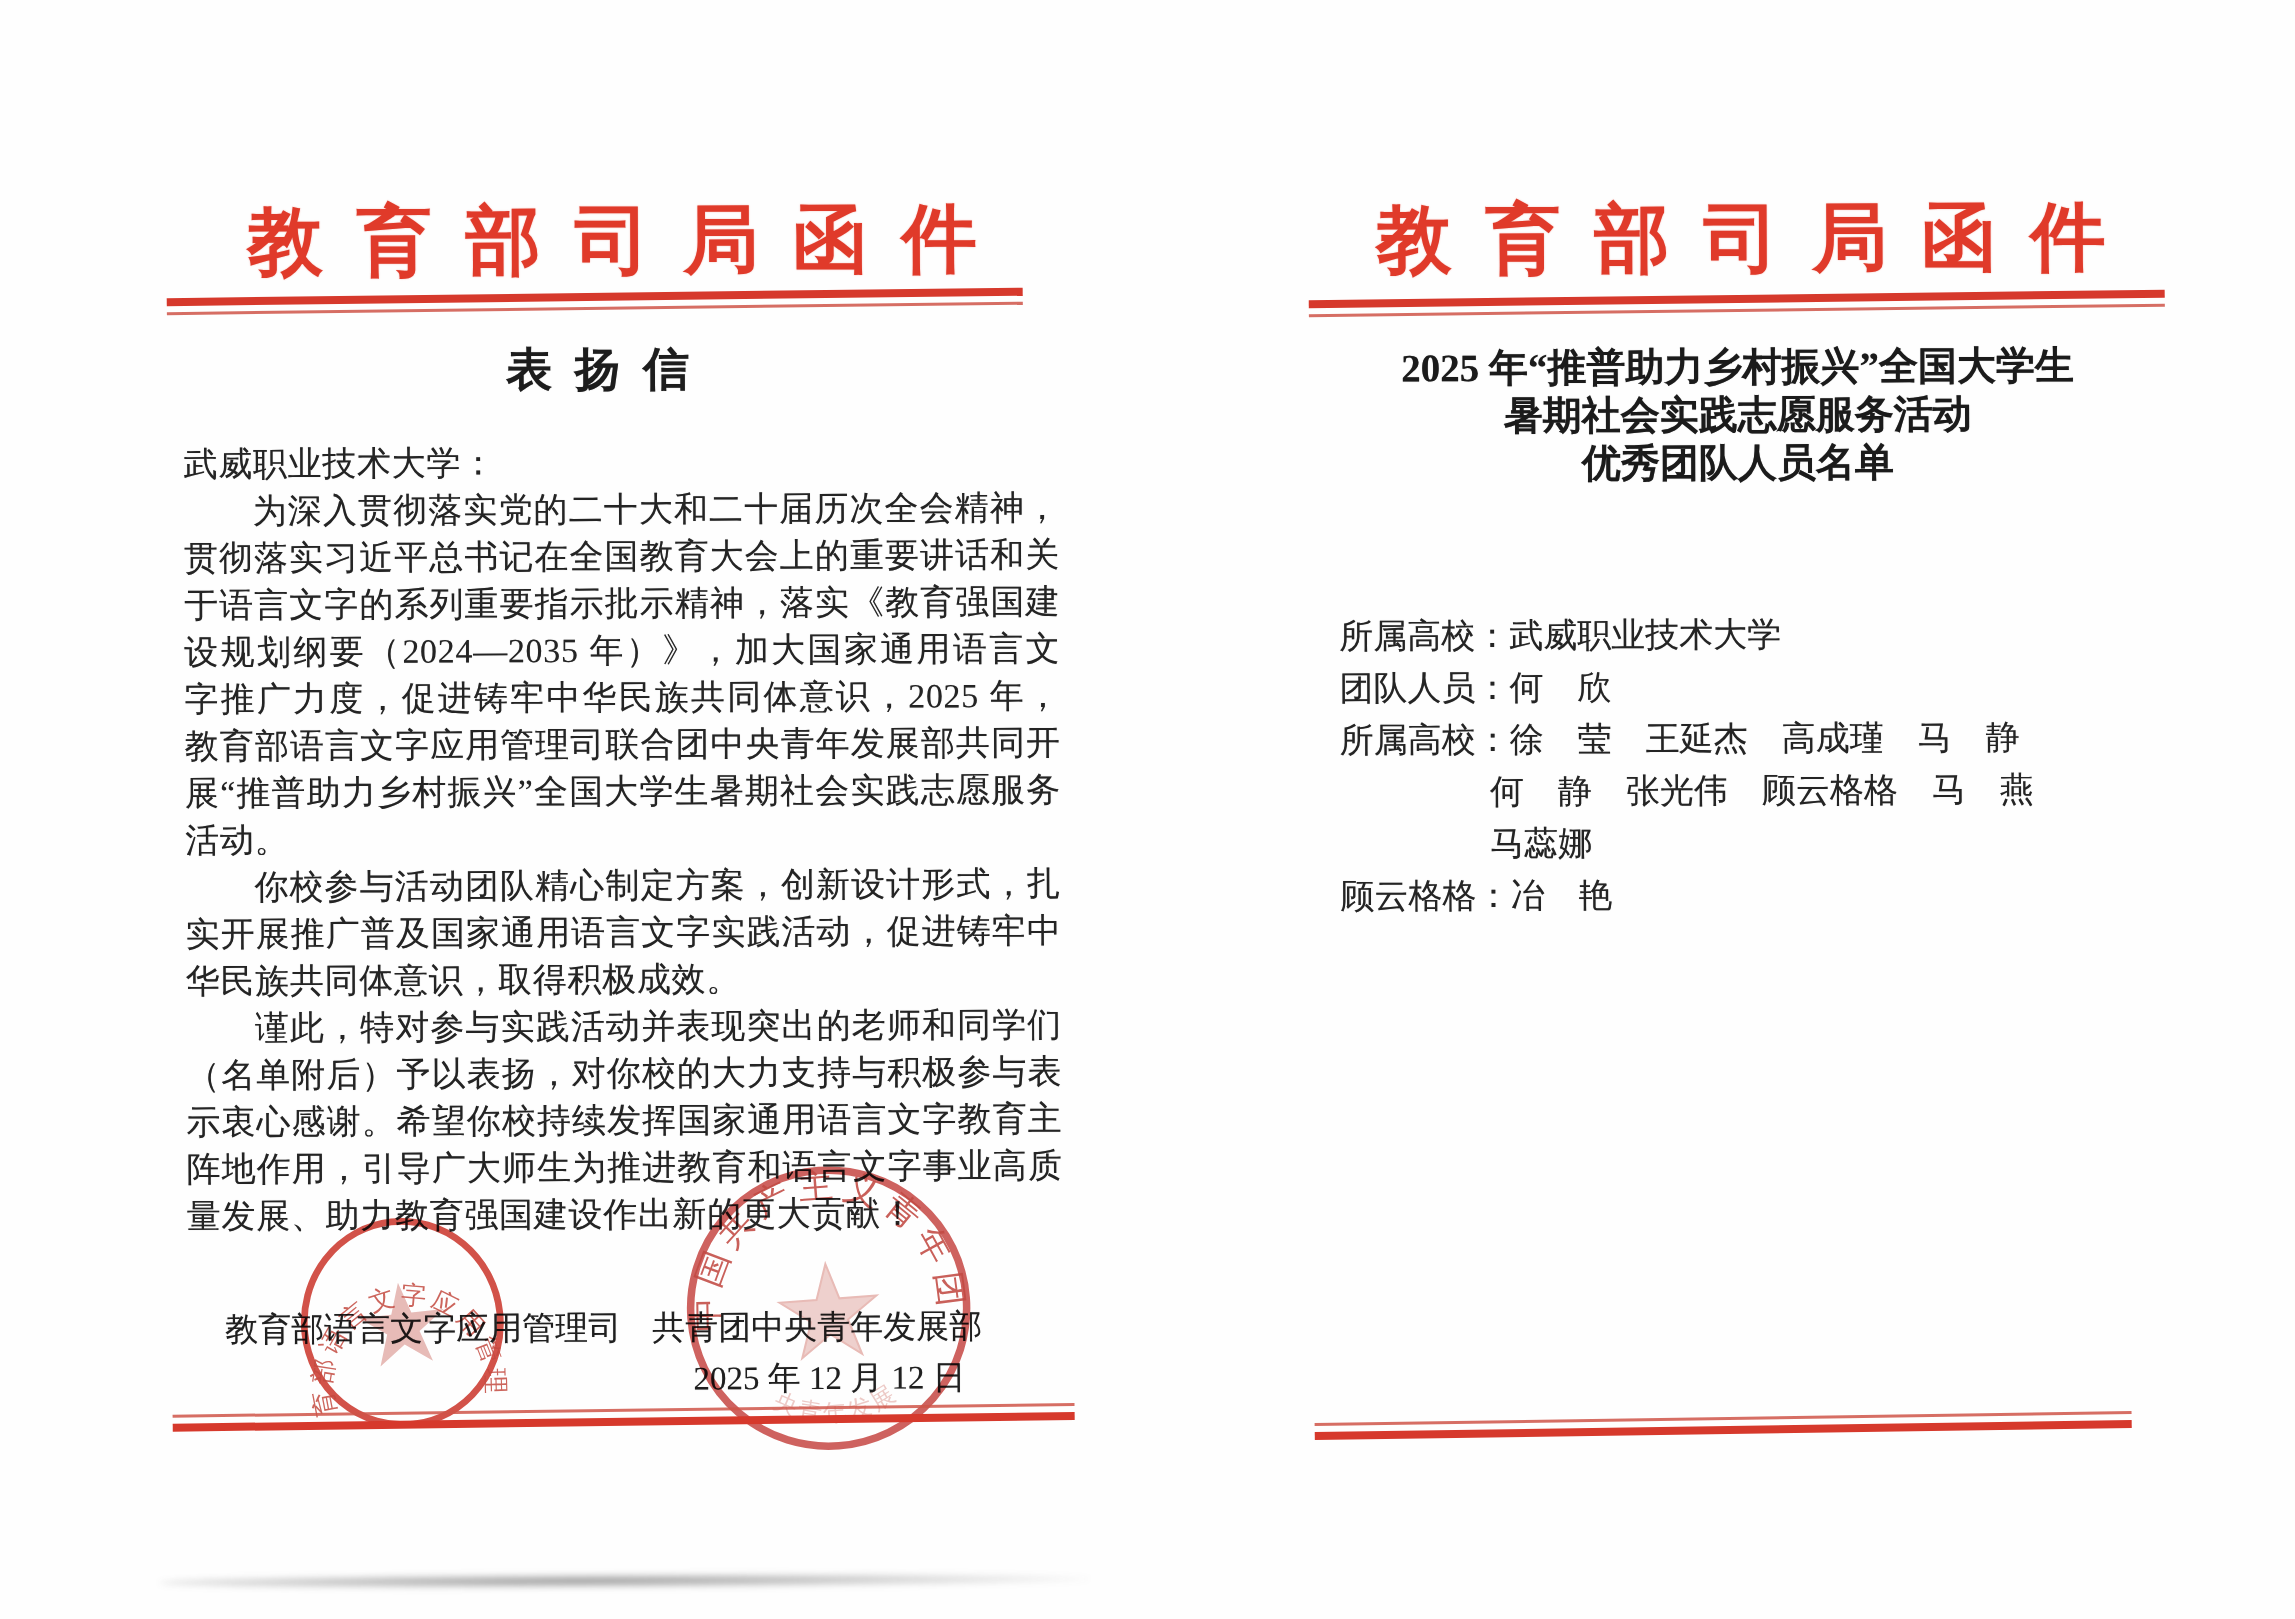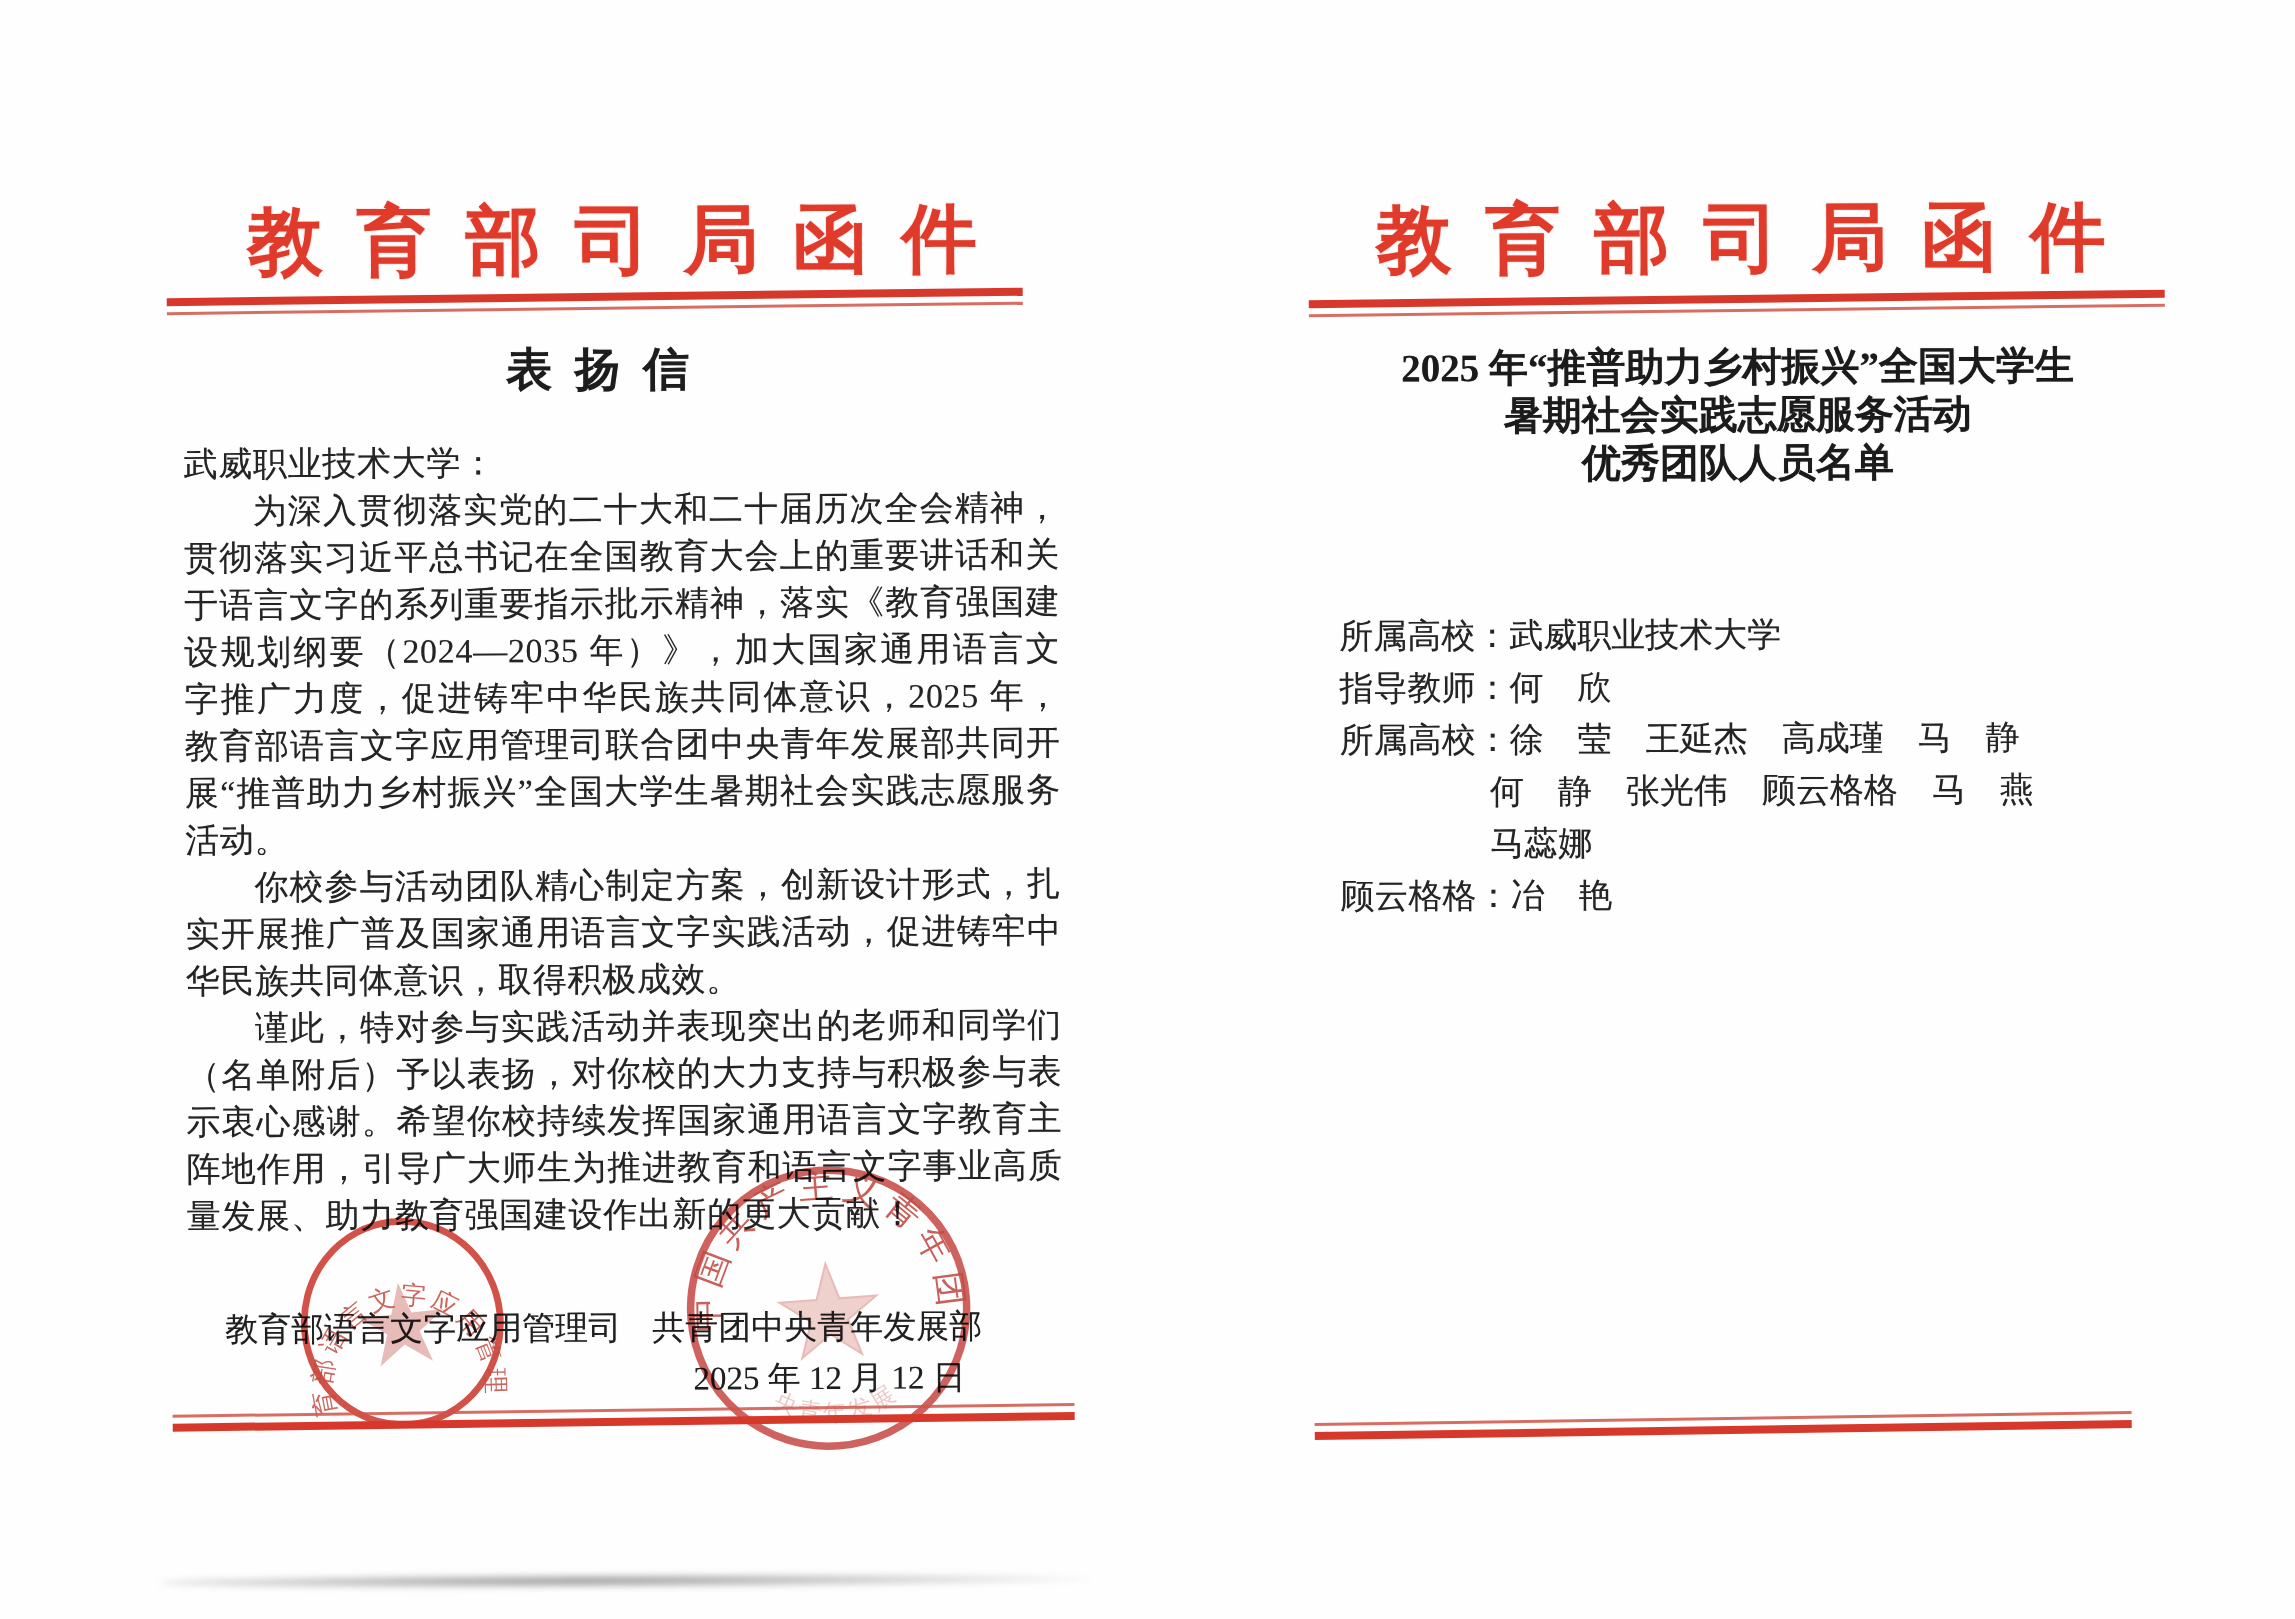--- a/index.html
+++ b/index.html
@@ -185,21 +185,21 @@
       <div>2025 年“推普助力乡村振兴”全国大学生</div>
       <div>暑期社会实践志愿服务活动</div>
       <div>优秀团队人员名单</div>
     </div>
 
     <div class="roster-list" style="left:192px; top:609px;">
       <div class="roster-row">
         <span class="lbl">所属高校：</span><span>武威职业技术大学</span>
       </div>
       <div class="roster-row">
-        <span class="lbl">指导教师：</span><span>何　欣</span>
+        <span class="lbl">团队人员：</span><span>何　欣</span>
       </div>
       <div class="roster-row">
         <span class="lbl">所属高校：</span><span>徐　莹　王延杰　高成瑾　马　静</span>
       </div>
       <div class="roster-row cont">
         <span>何　静　张光伟　顾云格格　马　燕</span>
       </div>
       <div class="roster-row cont">
         <span>马蕊娜</span>
       </div>

